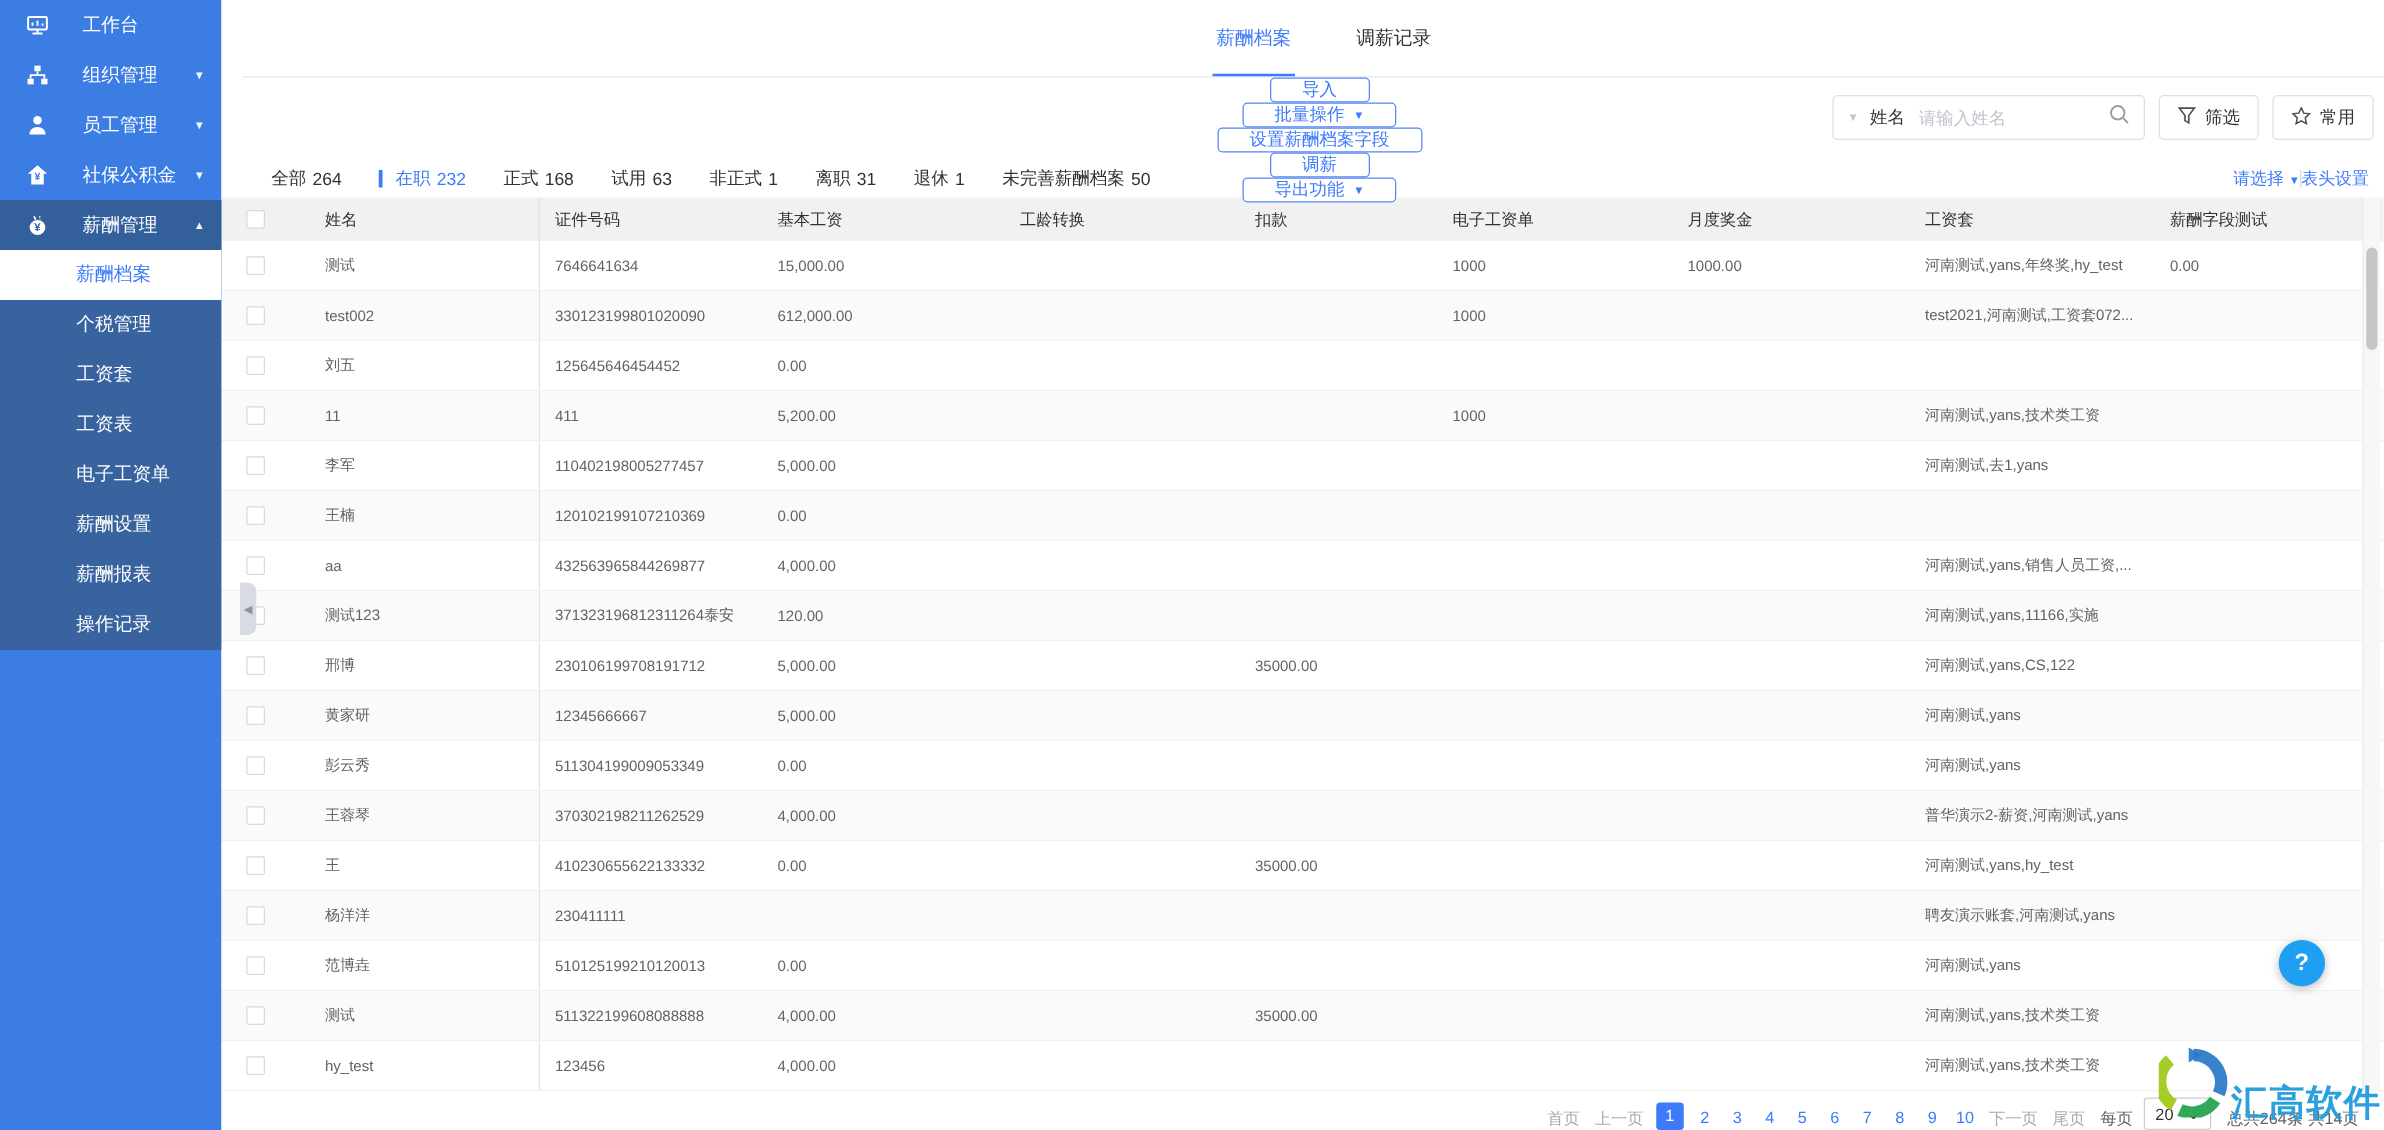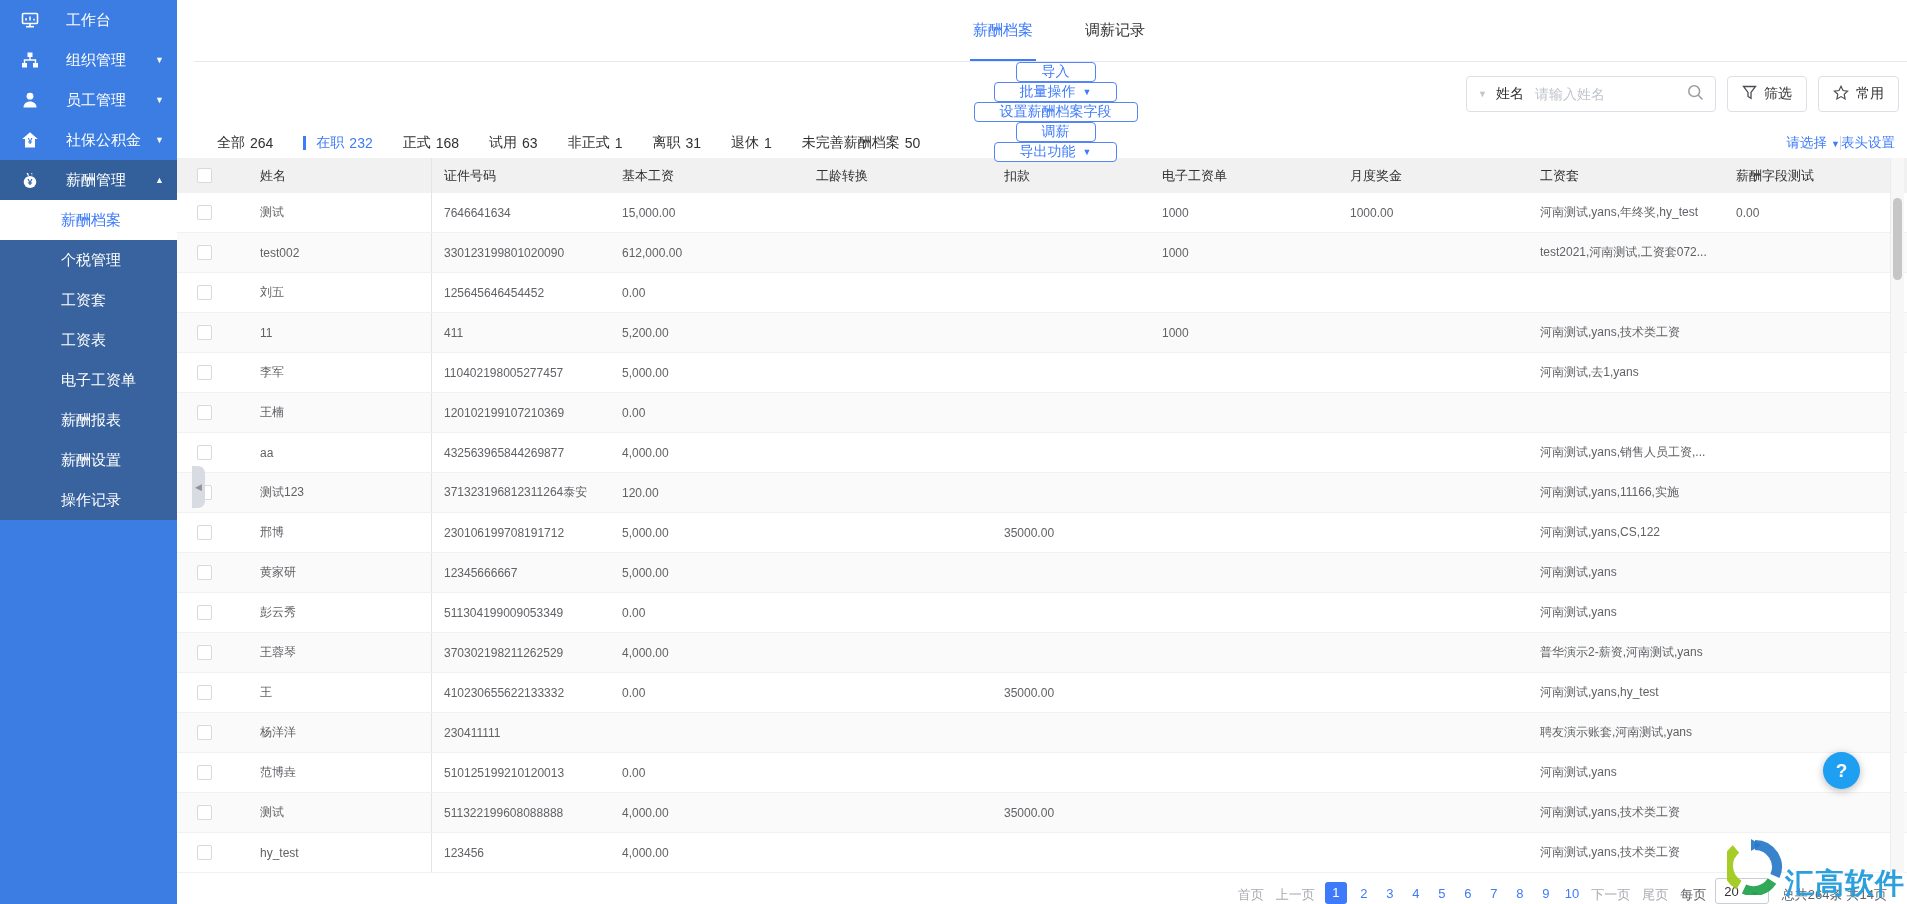--- a/index.html
+++ b/index.html
@@ -136,22 +136,22 @@
             </svg>
           </span>
           <span>薪酬管理</span>
           <span class="caret">▲</span>
         </div>
         <div class="sub-item active">薪酬档案</div>
         <div class="sub-item">个税管理</div>
         <div class="sub-item">工资套</div>
         <div class="sub-item">工资表</div>
         <div class="sub-item">电子工资单</div>
+        <div class="sub-item">薪酬设置</div>
         <div class="sub-item">薪酬报表</div>
-        <div class="sub-item">薪酬设置</div>
         <div class="sub-item">操作记录</div>
       </div>
     </div>
 </div>
 
 <div class="collapse-handle">
   <span>◀</span>
 </div>
 
 <div class="main">

